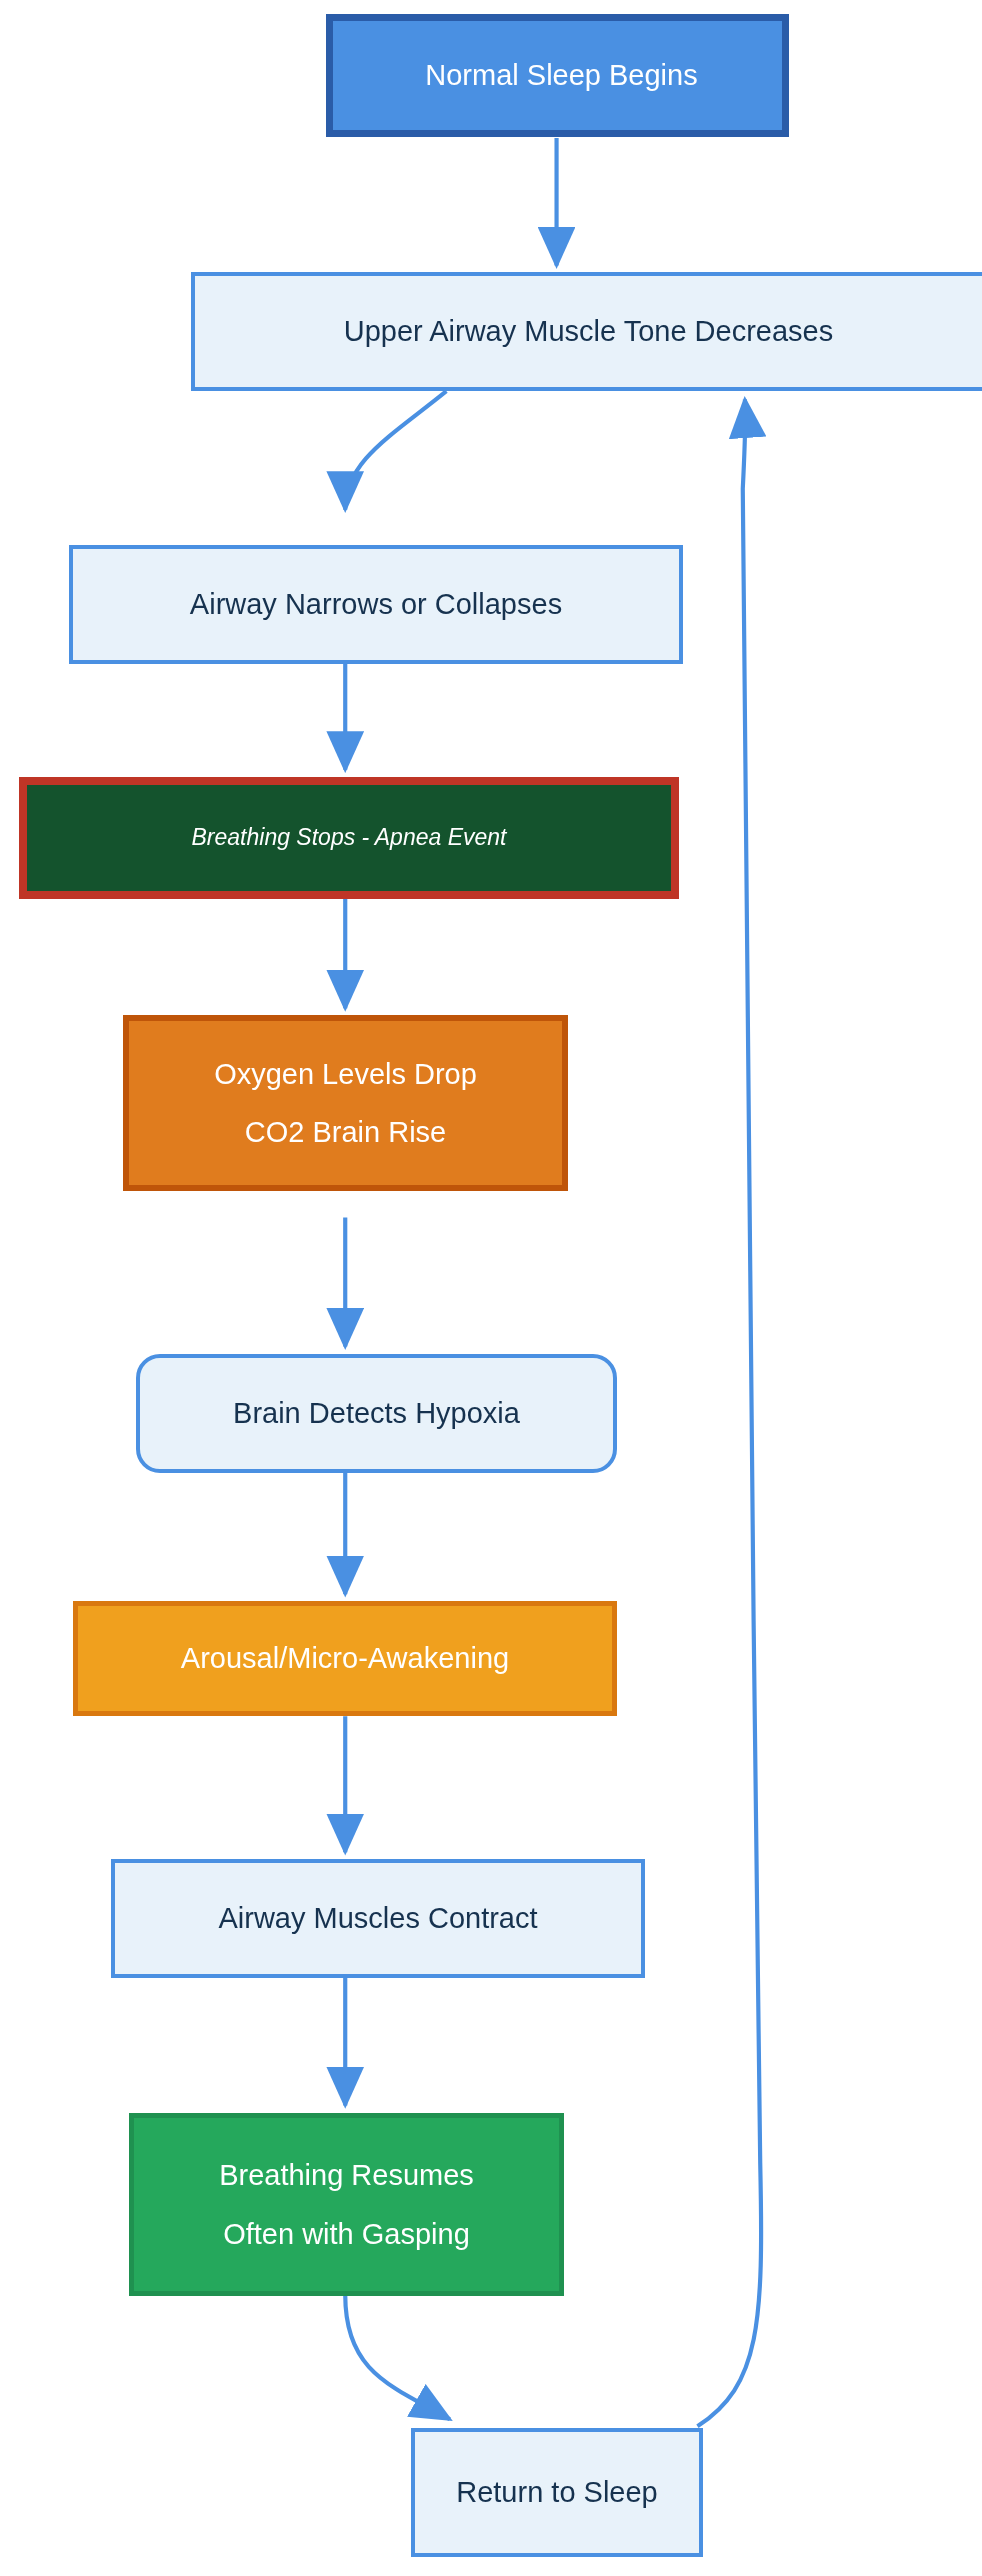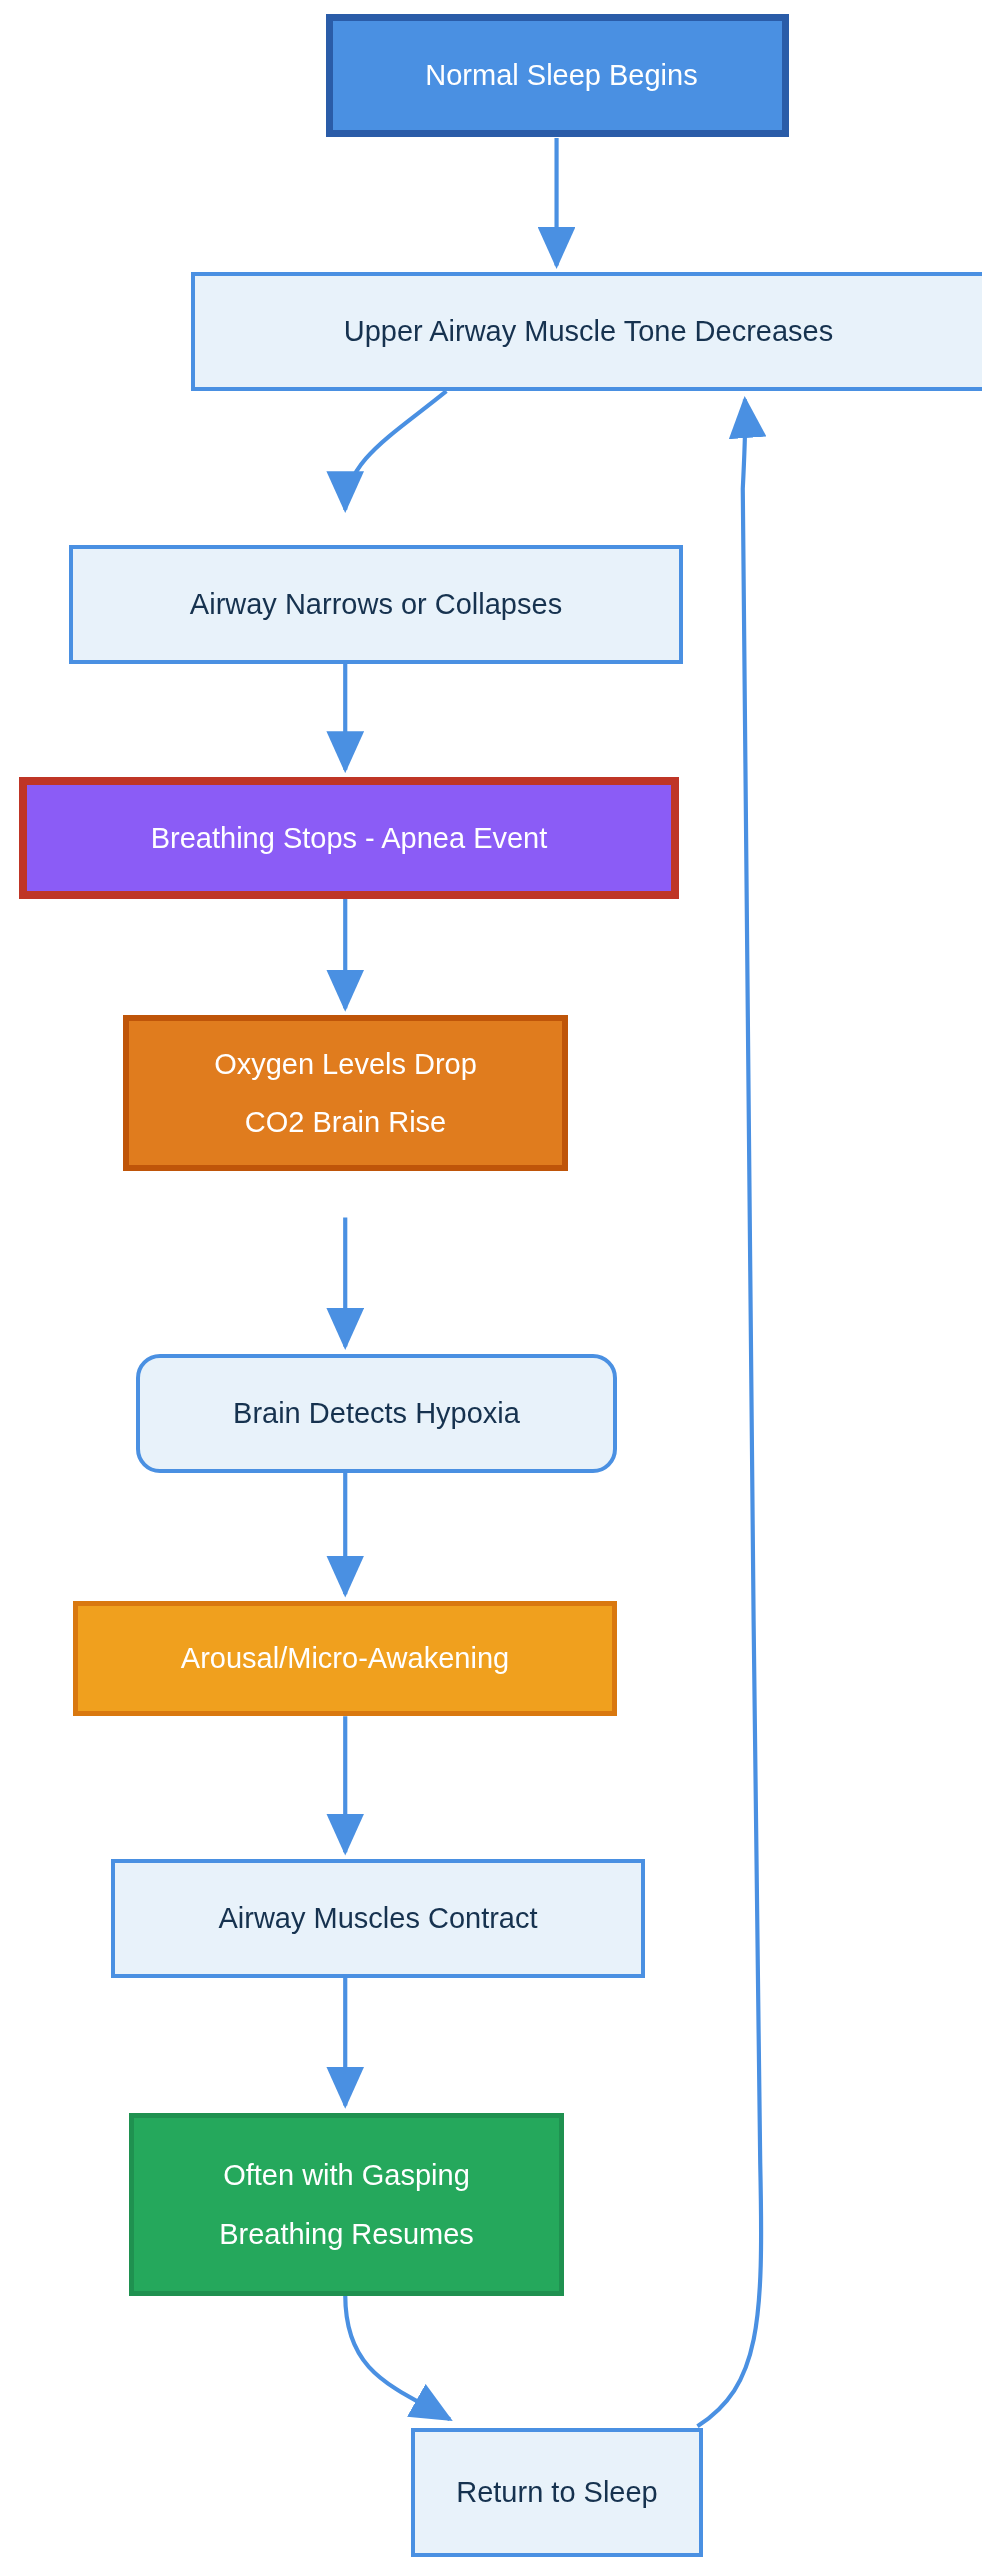--- a/index.html
+++ b/index.html
@@ -50,24 +50,25 @@
     font-size: 29px;
   }
   .n-plain {
     background: #e8f2fa;
     border: 4.2px solid #4a90e2;
     color: #16324f;
     font-size: 29px;
     margin-left: 31px;
   }
   .n-danger {
-    background: #8b5cf6;
+    background: #14532d;
     border: 8.4px solid #bf3526;
     color: #ffffff;
-    font-size: 29px;
+    font-size: 23px;
+    font-style: italic;
   }
   .n-warn-dark {
     background: #e07c1e;
     border: 6.3px solid #bf5509;
     color: #ffffff;
     font-size: 29px;
   }
   .n-warn-light {
     background: #f0a01e;
     border: 5.6px solid #d9780f;
@@ -129,40 +130,40 @@
   </div>
 
   <div class="node n-plain" style="left:38px; top:545px; width:614px; height:119px;">
     <span class="node-line">Airway Narrows or Collapses</span>
   </div>
 
   <div class="node n-danger" style="left:19px; top:777px; width:660px; height:122px;">
     <span class="node-line">Breathing Stops - Apnea Event</span>
   </div>
 
-  <div class="node n-warn-dark n-multiline" style="left:123px; top:1015px; width:445px; height:156px;">
+  <div class="node n-warn-dark n-multiline" style="left:123px; top:1015px; width:445px; height:176px;">
     <span class="node-line">Oxygen Levels Drop</span>
     <span class="node-line">CO2 Brain Rise</span>
   </div>
 
   <div class="node n-plain" style="left:105px; top:1354px; width:481px; height:119px;border-radius:24px;">
     <span class="node-line">Brain Detects Hypoxia</span>
   </div>
 
   <div class="node n-warn-light" style="left:73px; top:1601px; width:544px; height:115px;">
     <span class="node-line">Arousal/Micro-Awakening</span>
   </div>
 
   <div class="node n-plain" style="left:80px; top:1859px; width:534px; height:119px;">
     <span class="node-line">Airway Muscles Contract</span>
   </div>
 
   <div class="node n-success n-multiline" style="left:129px; top:2113px; width:435px; height:183px;">
+    <span class="node-line">Breathing Resumes</span>
     <span class="node-line">Often with Gasping</span>
-    <span class="node-line">Breathing Resumes</span>
   </div>
 
   <div class="node n-plain" style="left:380px; top:2428px; width:292px; height:129px;">
     <span class="node-line">Return to Sleep</span>
   </div>
 
 </div>
 
 
 </body></html>

